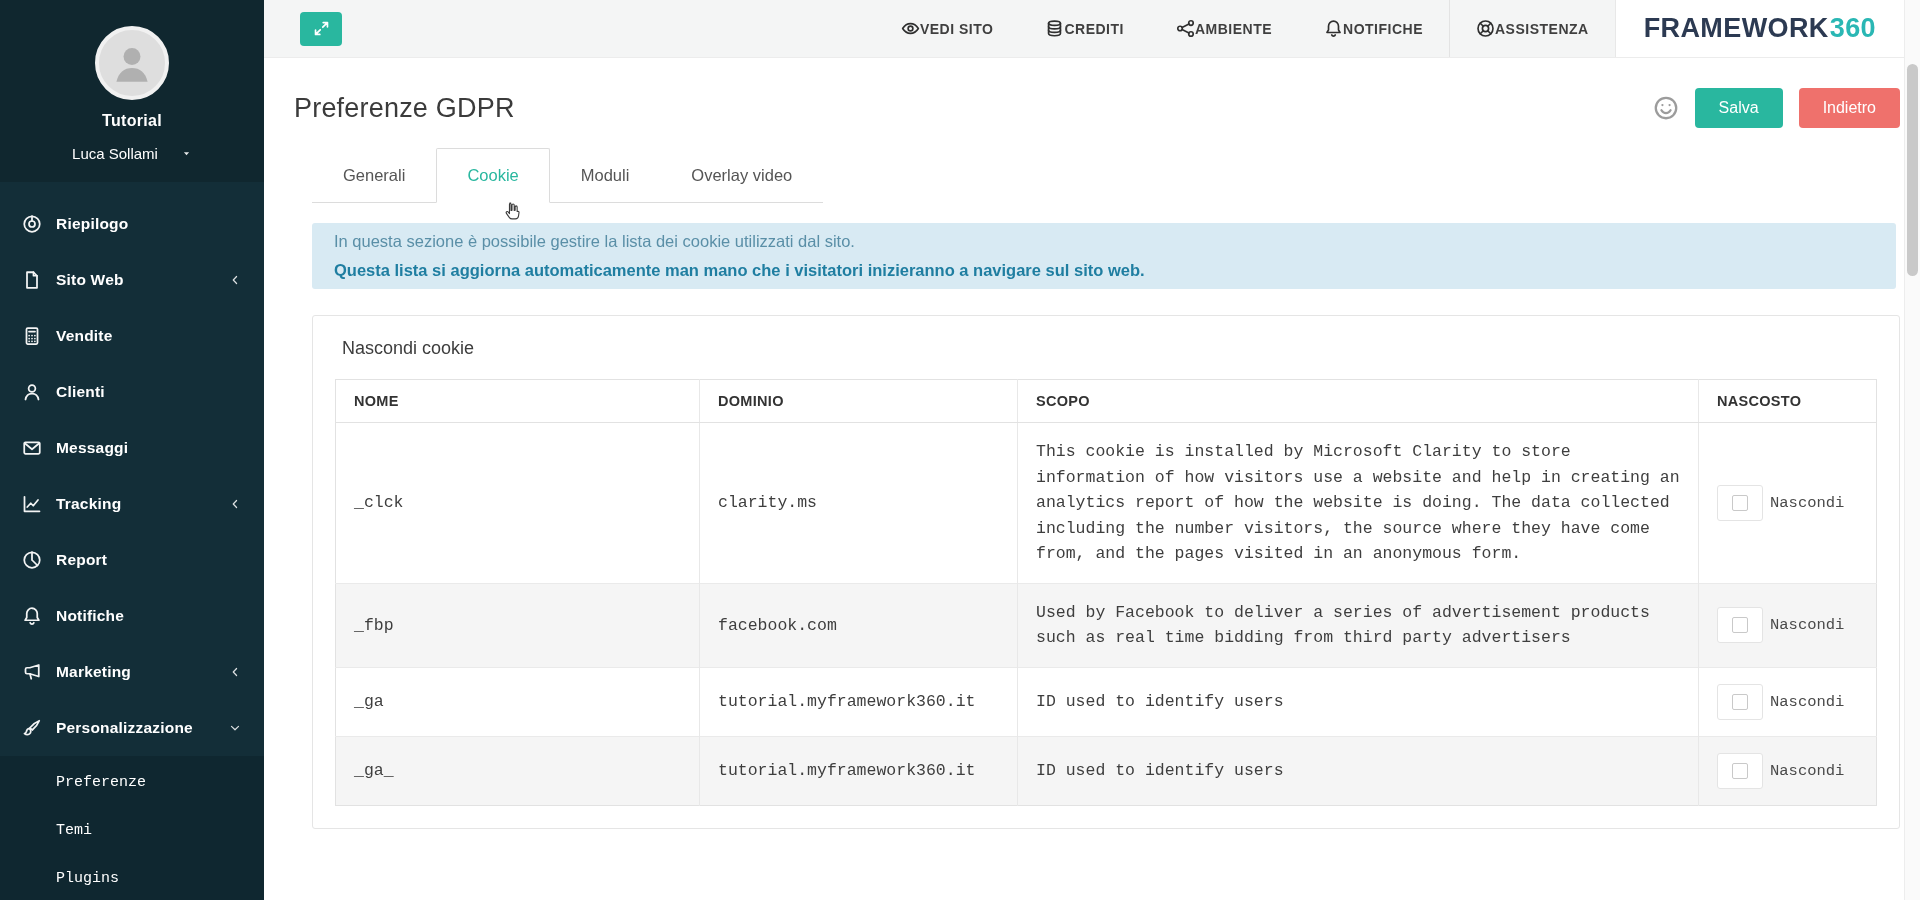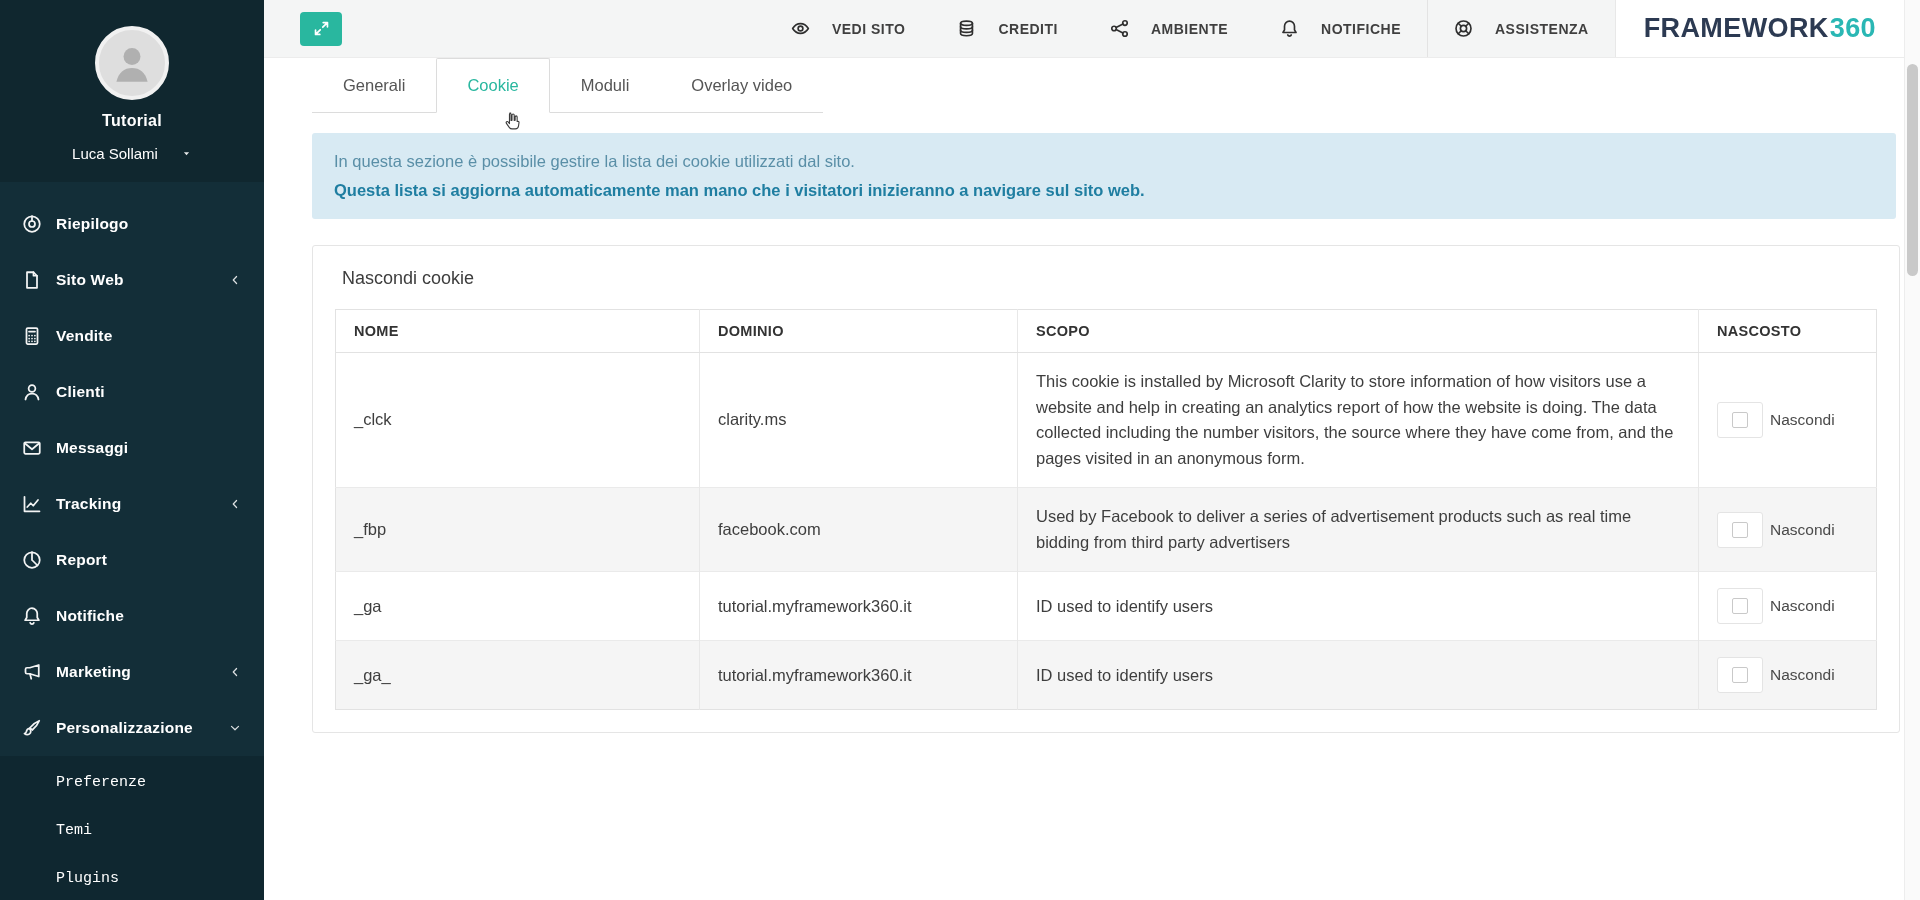--- a/index.html
+++ b/index.html
@@ -29,21 +29,21 @@
   .submenu{background:var(--sidebar-sub-bg);padding:2px 0 20px;font-family:Liberation Mono, monospace;}
   .submenu-item{height:48px;display:flex;align-items:center;padding-left:56px;font-size:15px;font-weight:500;cursor:pointer;}
 
   
   .main{flex:1;display:flex;flex-direction:column;position:relative;background:#fff;min-width:0;}
 
   .topbar{height:58px;background:var(--topbar-bg);border-bottom:1px solid #ececec;display:flex;align-items:center;padding:0 16px 0 36px;flex-shrink:0;}
   .expand-btn{width:42px;height:34px;background:var(--accent);border:none;border-radius:4px;color:#fff;display:flex;align-items:center;justify-content:center;cursor:pointer;}
   .expand-btn svg{width:17px;height:17px;stroke-width:1.6;}
   .topnav{margin-left:auto;display:flex;align-items:stretch;height:100%;}
-  .topnav-item{display:flex;align-items:center;gap:22px;padding:0 26px;font-size:14px;font-weight:600;color:#3f3f3f;letter-spacing:.5px;cursor:pointer;}
+  .topnav-item{display:flex;align-items:center;gap:0;padding:0 26px;font-size:14px;font-weight:600;color:#3f3f3f;letter-spacing:.5px;cursor:pointer;}
   .topnav-item:nth-child(5){border-left:1px solid #e3e3e3;}
   .tn-icon{width:19px;height:19px;color:#2f2f2f;}
   .logo-area{height:100%;display:flex;align-items:center;padding:0 28px;background:#fff;border-left:1px solid #e8e8e8;cursor:pointer;}
   .logo{font-size:27px;font-weight:800;color:var(--logo-navy);letter-spacing:.4px;white-space:nowrap;}
   .logo .n360{color:var(--logo-teal);font-weight:700;margin-left:1px;}
 
   .content{flex:1;padding:0 20px 0 30px;overflow:hidden;}
   .page-head{display:flex;align-items:center;padding:30px 0 20px;}
   .page-title{font-size:27px;font-weight:400;color:#3b3b3b;letter-spacing:.2px;}
   .actions{margin-left:auto;display:flex;align-items:center;gap:16px;}
@@ -52,30 +52,30 @@
   .btn-save{background:var(--accent);}
   .btn-back{background:var(--danger);}
 
   .tabs-row{margin-left:18px;position:relative;}
   .tabs{display:inline-flex;border-bottom:1px solid #dcdcdc;}
   .tab{padding:17px 30px;font-size:16.5px;color:#555;cursor:pointer;border:1px solid transparent;margin-bottom:-1px;background:transparent;}
   .tab.active{color:var(--accent);background:#fff;border-color:#dcdcdc #dcdcdc #fff #dcdcdc;border-radius:2px 2px 0 0;}
   .cursor-icon{position:absolute;left:188px;top:52px;width:24px;height:24px;pointer-events:none;}
   .cursor-icon svg{fill:#fff;stroke:#3c3c3c;stroke-width:1.1;}
 
-  .alert{margin:20px 4px 26px 18px;background:var(--alert-bg);border-radius:3px;padding:19px 22px;}
+  .alert{margin:20px 4px 26px 18px;background:var(--alert-bg);border-radius:3px;padding:9px 22px;}
   .alert-line1{color:var(--alert-text);font-size:16.5px;}
   .alert-line2{color:var(--alert-strong);font-size:16.5px;font-weight:700;margin-top:10px;}
 
   .card{margin-left:18px;background:#fff;border:1px solid #e5e5e5;border-radius:3px;padding:22px;}
   .card-title{font-size:18px;color:#3d3d3d;font-weight:400;margin-bottom:20px;margin-left:7px;}
 
   table{width:100%;border-collapse:collapse;border:1px solid #e2e2e2;table-layout:fixed;}
   th{text-align:left;font-size:14.5px;font-weight:700;color:#333;padding:13px 18px;border-bottom:1px solid #e2e2e2;letter-spacing:.3px;}
-  td{padding:16px 18px;vertical-align:middle;font-size:16.5px;color:#3e3e3e;line-height:1.55;}
+  td{padding:16px 18px;vertical-align:middle;font-size:16.5px;color:#3e3e3e;line-height:1.55;font-family:Liberation Mono, monospace;}
   th + th, td + td{border-left:1px solid #e8e8e8;}
   tbody tr + tr td{border-top:1px solid #eaeaea;}
   tbody tr:nth-child(even){background:#f5f5f5;}
 
   .check-cell{display:flex;flex-direction:row;align-items:center;gap:7px;}
   .check-wrap{width:46px;height:36px;background:#fff;border:1px solid #e4e4e4;border-radius:3px;display:flex;align-items:center;justify-content:center;cursor:pointer;}
   .checkbox{width:16px;height:16px;border:1px solid #c9c9c9;border-radius:2px;background:#fff;}
   .check-label{font-size:15.5px;color:#4a4a4a;}
 
   .scrollbar{position:absolute;right:0;top:0;width:16px;height:100%;background:#fafafa;border-left:1px solid #ededed;}
@@ -299,20 +299,34 @@
     <span class="tn-label">ASSISTENZA</span>
   </div>
         </nav>
       <div class="logo-area">
         <div class="logo"><span>FRAMEWORK</span><span class="n360">360</span></div>
       </div>
     </header>
 
     <div class="content">
 
+      <div class="page-head">
+        <h1 class="page-title">Preferenze GDPR</h1>
+        <div class="actions">
+          <button class="smiley-btn">
+              <svg viewBox="0 0 16 16">
+                <circle cx="8" cy="8" r="6.3"></circle>
+                <path d="M5.2 9.4c.7 1.2 1.7 1.8 2.8 1.8s2.1-.6 2.8-1.8"></path>
+                <path d="M5.8 6.2h.01M10.2 6.2h.01"></path>
+              </svg>
+            </button>
+          <button class="btn btn-save">Salva</button>
+          <button class="btn btn-back">Indietro</button>
+        </div>
+      </div>
 
       <div class="tabs-row">
         <div class="tabs" id="tabs">
             <div class="tab">
     <span class="tab-label">Generali</span>
   </div>
             <div class="tab active">
     <span class="tab-label">Cookie</span>
   </div>
             <div class="tab">

